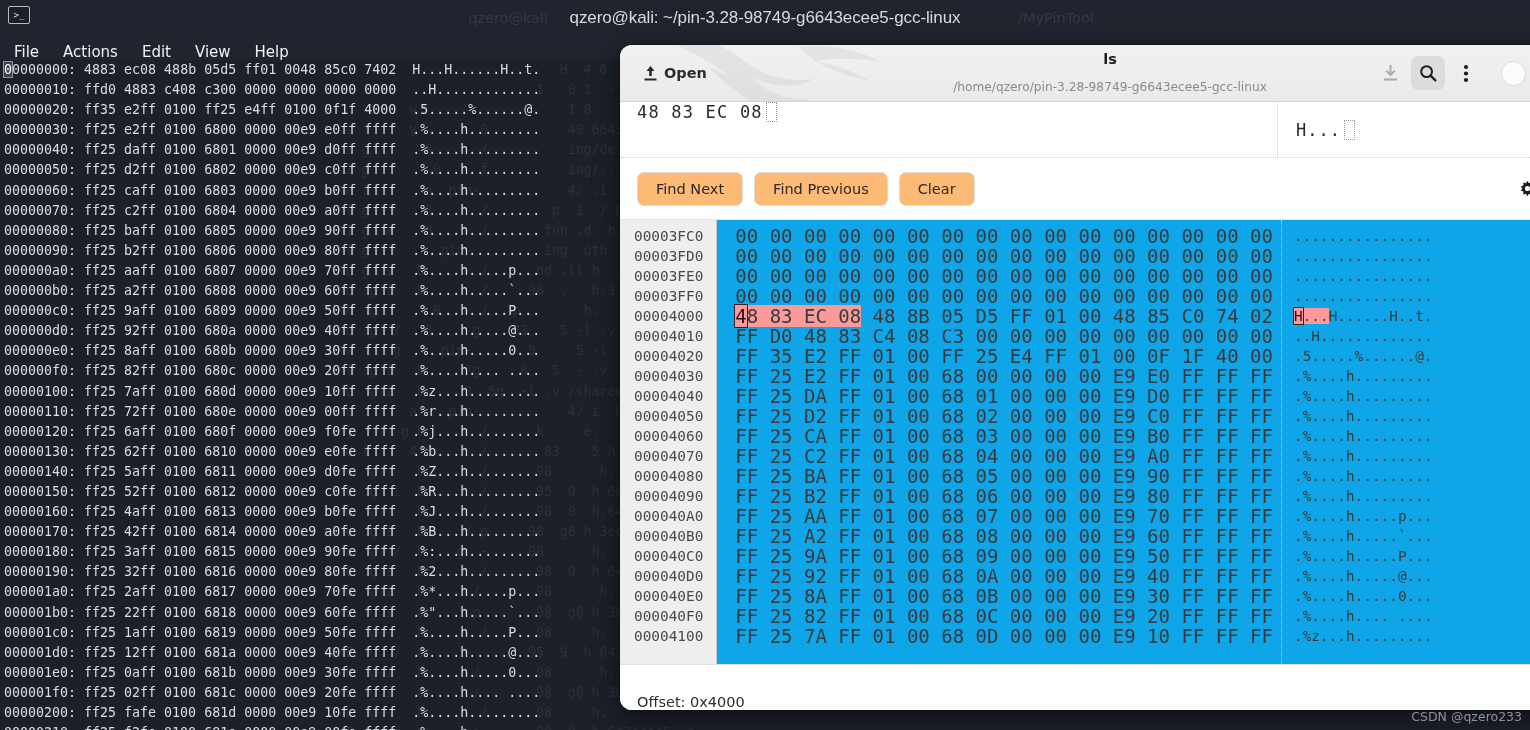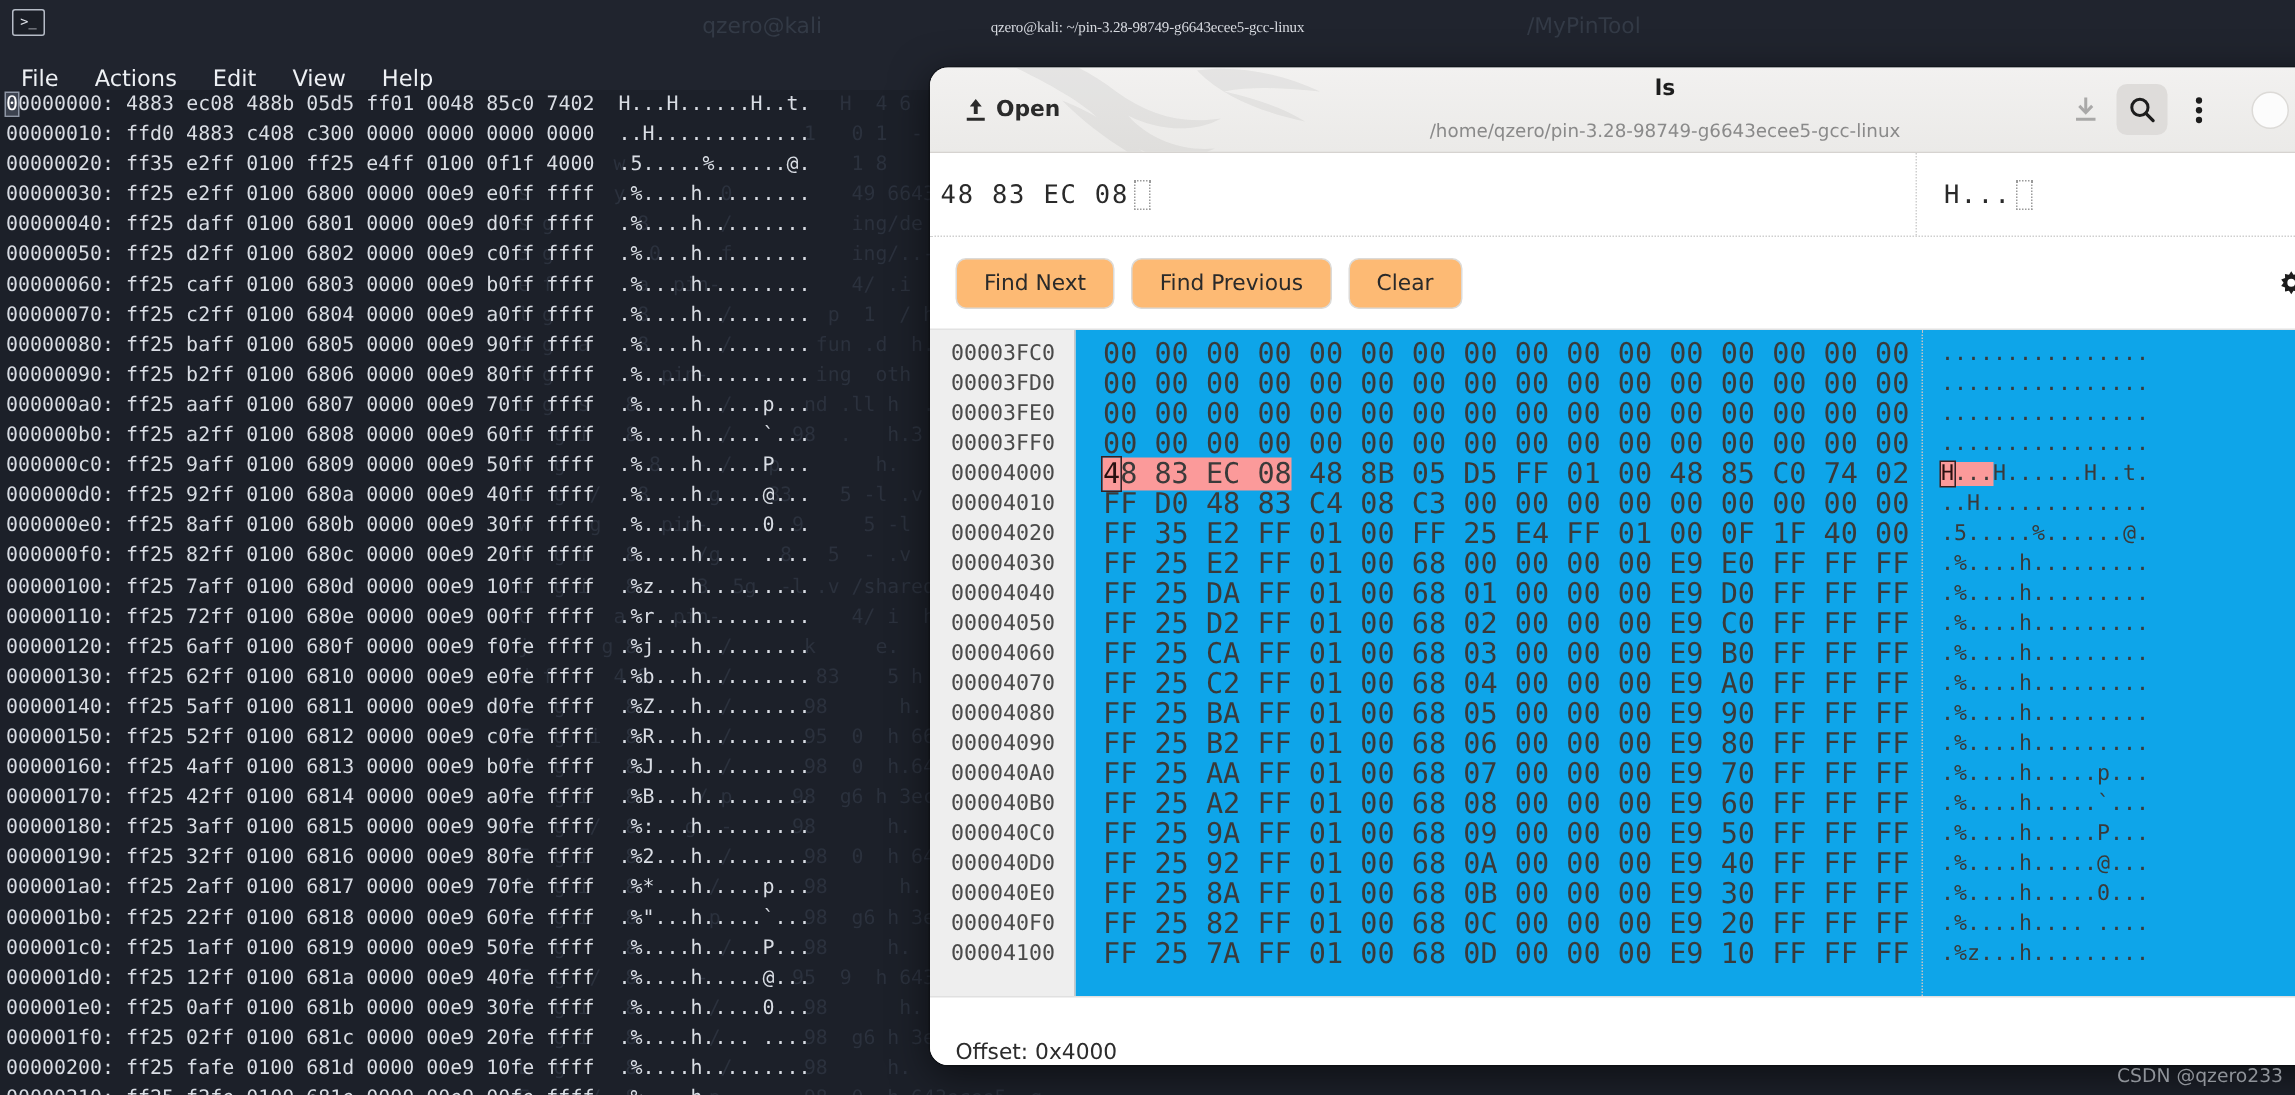--- a/index.html
+++ b/index.html
@@ -16,22 +16,22 @@
     position: absolute; left: 0; top: 0; width: 1530px; height: 730px;
     background: #20242e;
   }
   .term-titlebar {
     position: relative;
     height: 36px; width: 100%;
     background: #20242e;
     display: flex; align-items: center; justify-content: center;
   }
   .term-title {
-    color: #d7dae0; font-size: 10px;
-    font-family: Liberation Serif, serif;
+    color: #d7dae0; font-size: 17px;
+    font-family: Liberation Sans, sans-serif;
     letter-spacing: -0.1px;
   }
   .term-title-ghost {
     position: absolute; left: 16px; top: 0; width: 100%; height: 36px;
     display: flex; align-items: center; justify-content: center;
     color: #333a46; font-size: 14.5px; pointer-events: none;
   }
   .term-icon-row { position: absolute; left: 8px; top: 6px; }
   .term-icon {
     width: 22px; height: 18px;
@@ -144,22 +144,22 @@
 
   
   .find-area { background: #ffffff; border-bottom: 1px solid #e2e2e2; }
   .find-input-row {
     display: flex; align-items: stretch;
     height: 56px;
     border-bottom: 1px dotted #cfcfcf;
   }
   .find-hexfield {
     flex: 0 0 658px;
-    display: flex; align-items: center;
-    padding-left: 7px;
+    display: flex; align-items: flex-start;
+    padding-left: 17px;
     font-family: "DejaVu Sans Mono", monospace;
     font-size: 17px; color: #2a2a2a;
     letter-spacing: 1.2px;
     border-right: 1px dotted #cfcfcf;
     cursor: text;
   }
   .find-asciifield {
     flex: 1;
     display: flex; align-items: center;
     padding-left: 18px;

